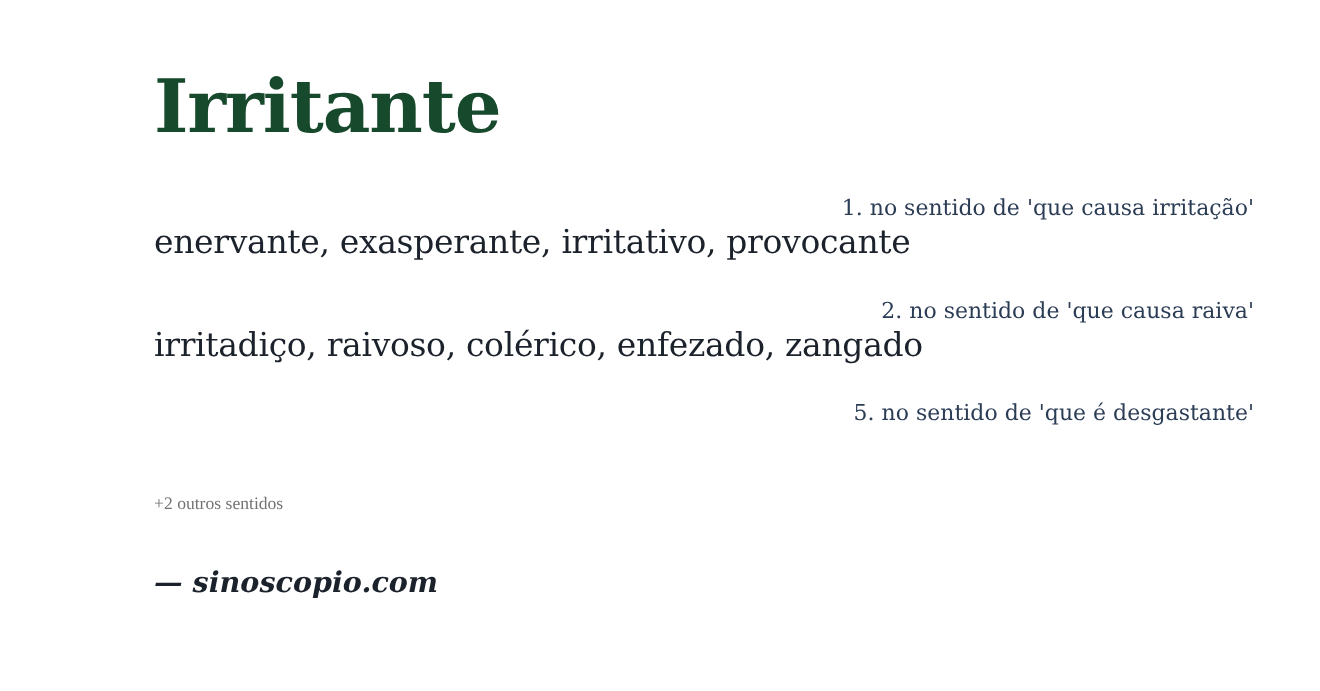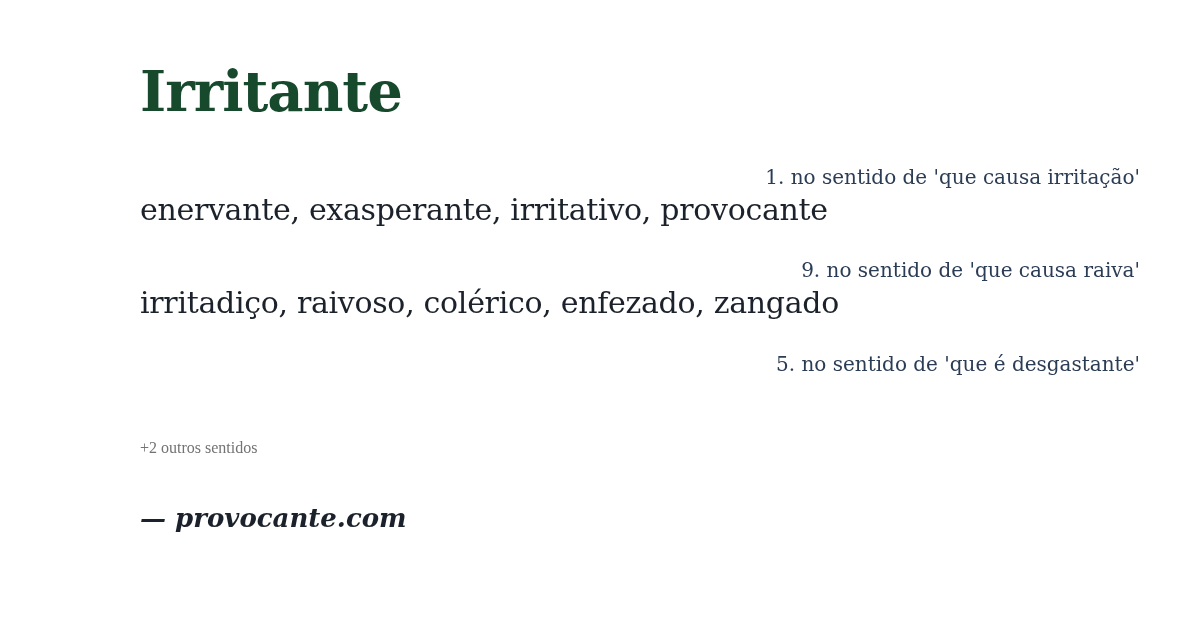--- a/index.html
+++ b/index.html
@@ -9,21 +9,21 @@
     height: 628px;
     background: #ffffff;
     font-family: "DejaVu Serif", "Liberation Serif", serif;
     overflow: hidden;
   }
   .card {
     padding: 62px 60px 0 140px;
   }
   .title {
     margin: 0;
-    font-size: 56px;
+    font-size: 67px;
     line-height: 1.05;
     font-weight: 700;
     color: #17492c;
     letter-spacing: -1px;
   }
   .subtitle {
     margin: 6px 0 0 0;
     font-size: 27px;
     line-height: 1.1;
     font-weight: 700;
@@ -77,27 +77,27 @@
 
 
   <div class="senses">
 
     <div class="sense">
       <p class="sense-label">1. no sentido de 'que causa irritação'</p>
       <p class="sense-synonyms">enervante, exasperante, irritativo, provocante</p>
     </div>
 
     <div class="sense">
-      <p class="sense-label">9. no sentido de 'que causa raiva'</p>
+      <p class="sense-label">2. no sentido de 'que causa raiva'</p>
       <p class="sense-synonyms">irritadiço, raivoso, colérico, enfezado, zangado</p>
     </div>
 
     <div class="sense">
       <p class="sense-label">5. no sentido de 'que é desgastante'</p>
     </div>
 
   </div>
 
   <span class="more-senses">+2 outros sentidos</span>
 
-  <div class="attribution">— provocante.com</div>
+  <div class="attribution">— sinoscopio.com</div>
 
 </div>
 
 </body></html>

